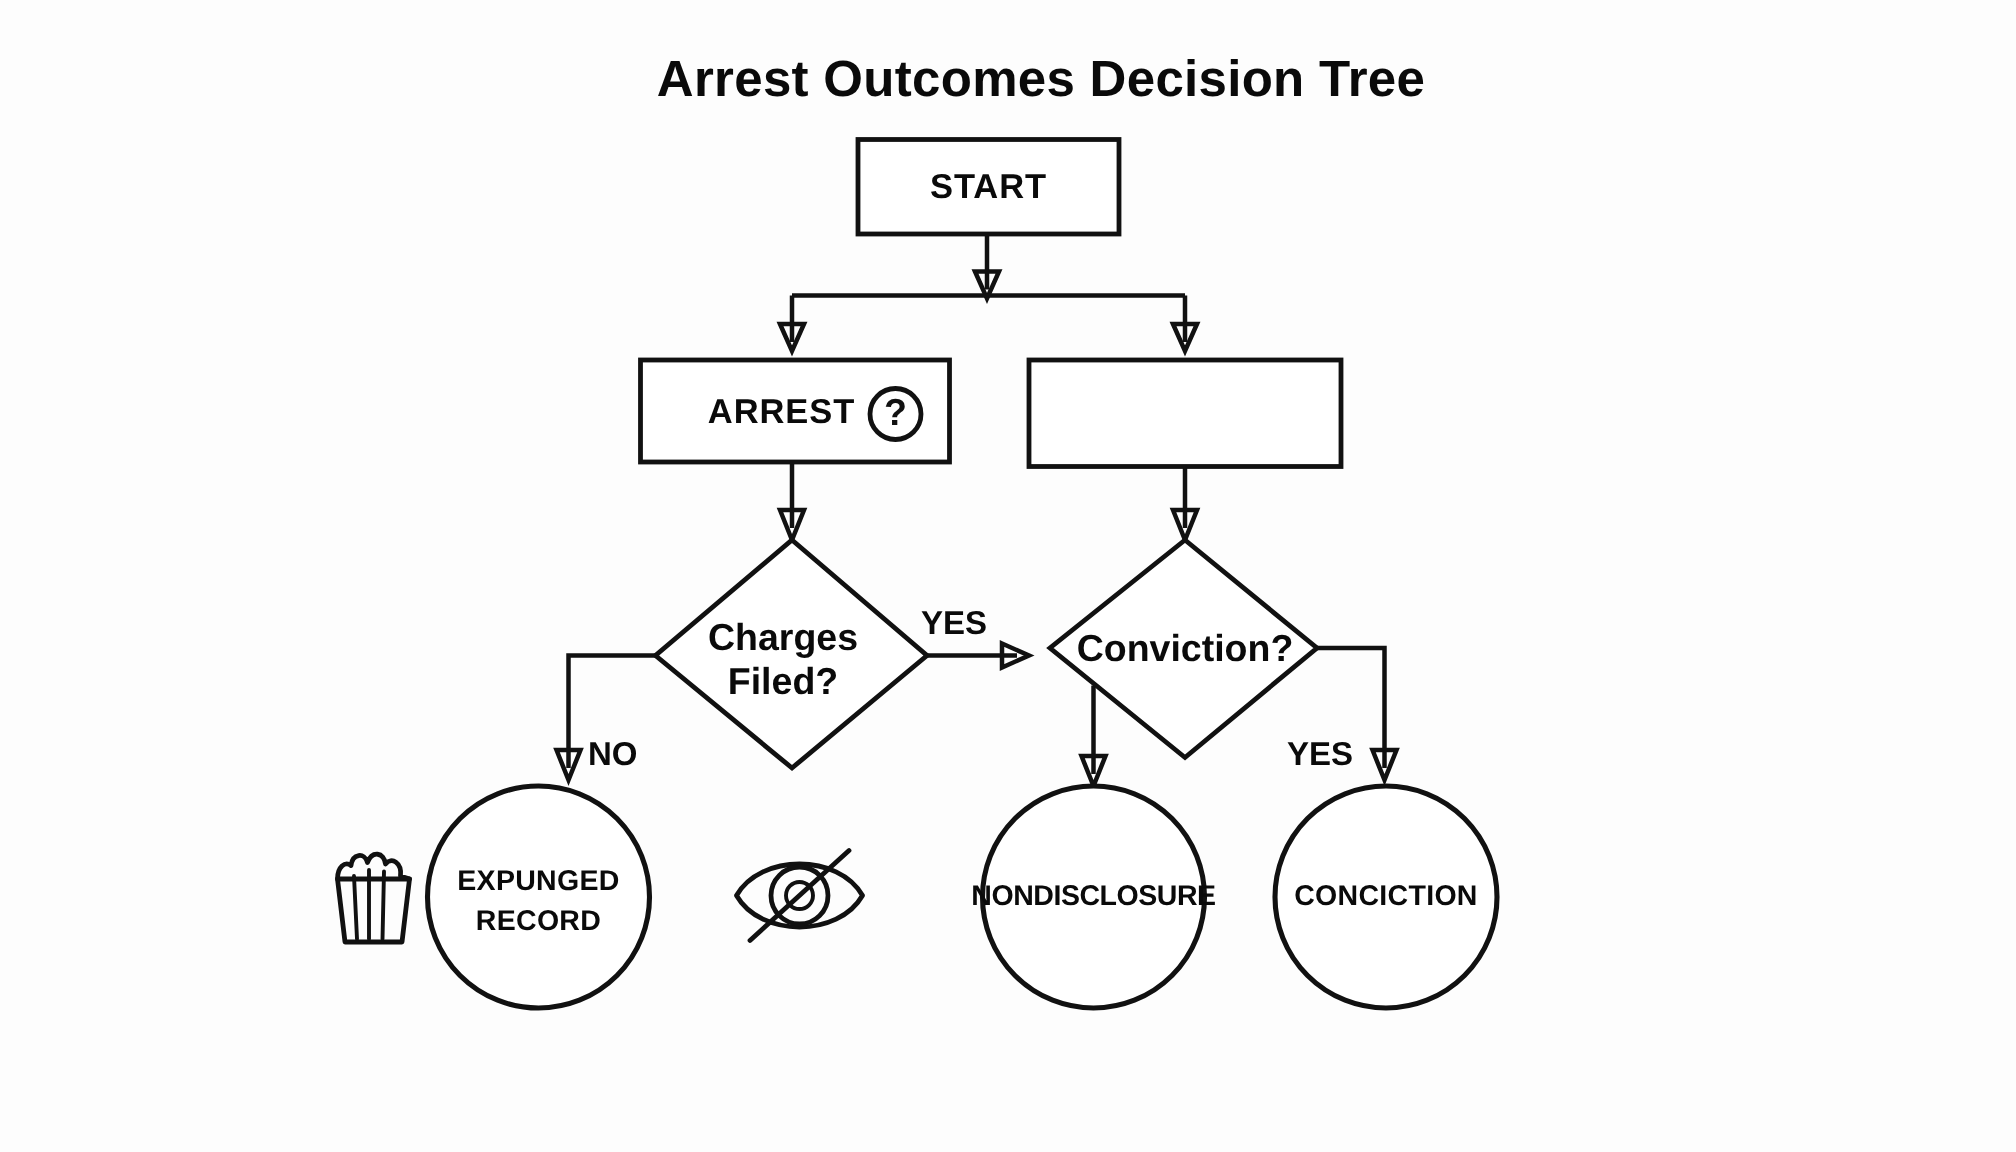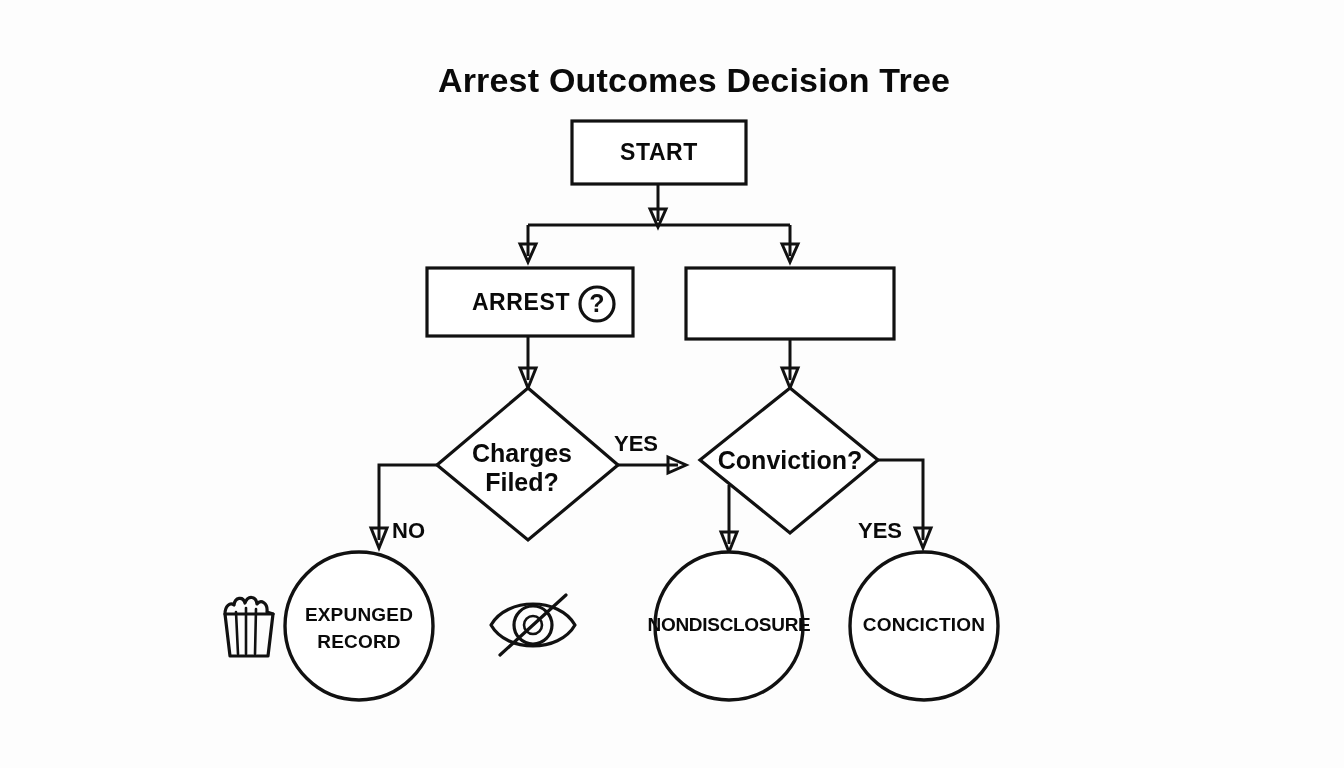--- a/index.html
+++ b/index.html
@@ -13,21 +13,20 @@
     height: 768px;
     overflow: hidden;
     font-family: "Liberation Sans", sans-serif;
     background: #fdfdfd;
   }
   #canvas-root {
     position: relative;
     width: 1344px;
     height: 572px;
     background: #86efac;
-    margin-top: 28px;
   }
   svg#diagram {
     display: block;
     width: 1344px;
     height: 768px;
   }
   .node-shape {
     fill: #ffffff;
     stroke: #111111;
     stroke-width: 3.2;

